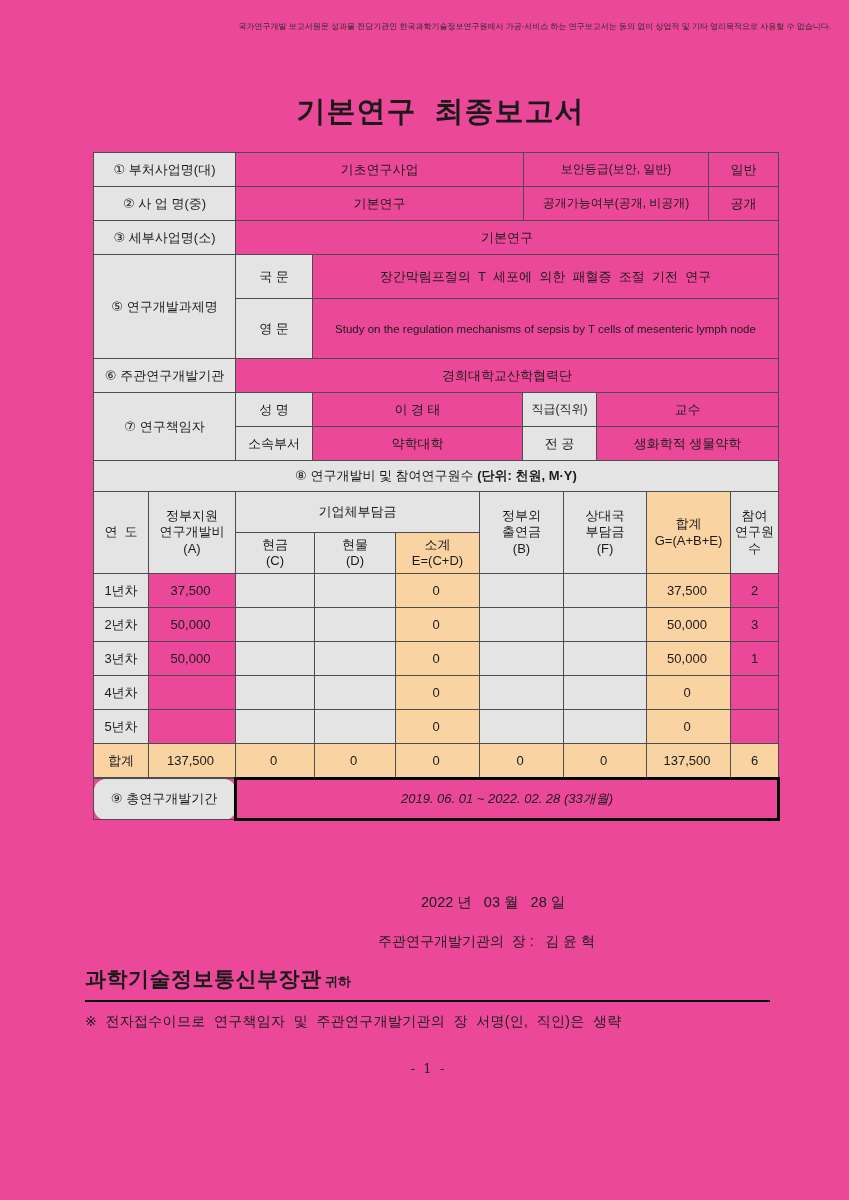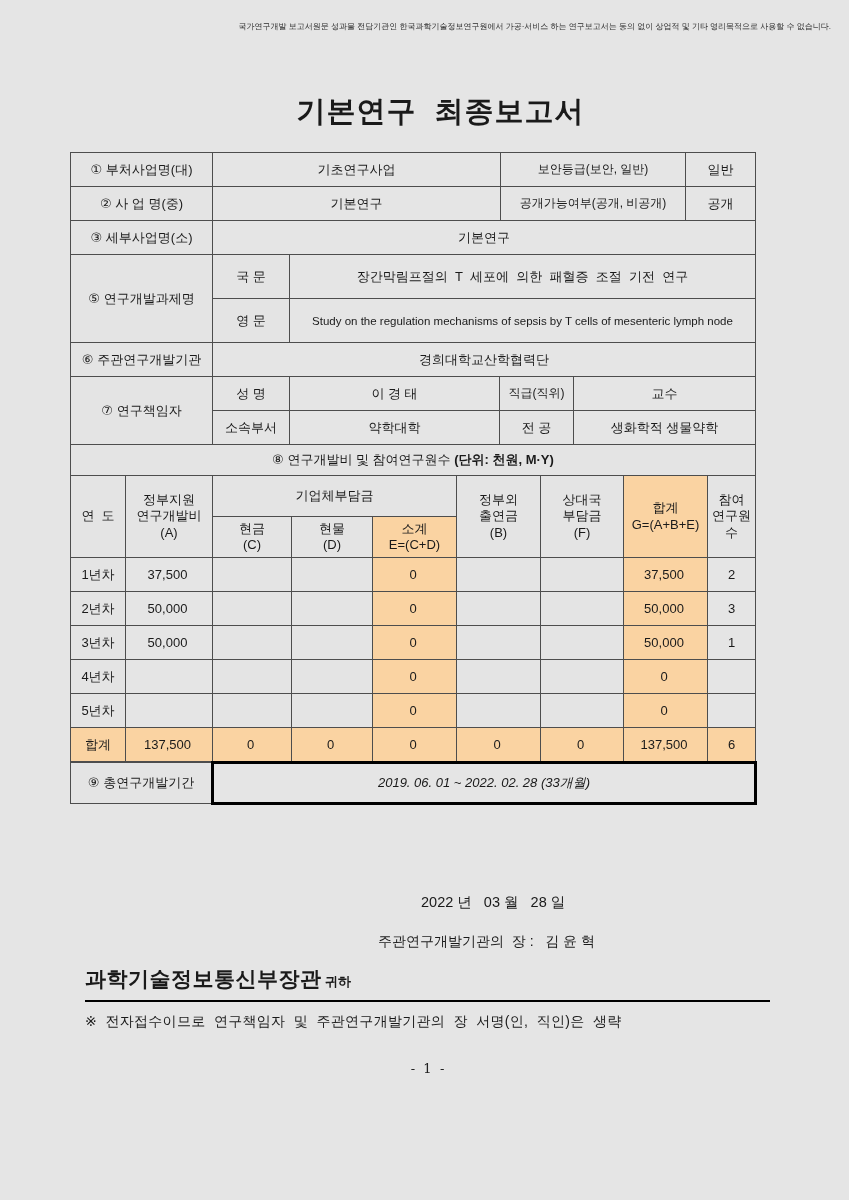--- a/index.html
+++ b/index.html
@@ -1,35 +1,35 @@
 <!DOCTYPE html>
 <html><head>
 <meta charset="utf-8">
 <style>
   html,body{margin:0;padding:0;background:#fff;}
   body{width:849px;height:1200px;overflow:hidden;
        font-family:"Liberation Sans","DejaVu Sans",sans-serif;color:#1a1a1a;}
-  .doc{position:relative;width:849px;height:1200px;background:#e5e5e5;}
+  .doc{position:relative;width:849px;height:1200px;background:#ec4899;}
   [data-bind]{white-space:pre-wrap;}
 
   .disclaimer{position:absolute;top:21px;left:0;width:831px;text-align:right;
               font-size:8px;color:#2b2b2b;letter-spacing:0px;}
   .title{position:absolute;top:92px;left:16px;width:849px;text-align:center;
          font-size:29px;font-weight:bold;letter-spacing:1px;margin:0;}
 
-  .content{position:absolute;top:153px;left:70px;width:685px;}
+  .content{position:absolute;top:153px;left:93px;width:685px;}
   table.t{border-collapse:collapse;table-layout:fixed;width:685px;margin-top:-1px;}
   table.t td{border:1px solid #4d4d4d;font-size:13px;padding:0 4px;overflow:hidden;
              text-align:center;vertical-align:middle;}
   td.lab{text-align:left;padding-left:8px;}
   .g{background:#e4e4e4;}
   .o{background:#fad3a2;}
   .r{text-align:center;padding-right:7px !important;}
   .sm{font-size:12px !important;padding:0 1px !important;}
-  .eng{font-size:11.5px !important;font-family:"Liberation Sans",sans-serif;padding:0 2px !important;}
+  .eng{font-size:11.5px !important;font-family:"Liberation Sans",sans-serif;padding:8px 2px !important;}
   .h34 td{height:33px;}
   .h43 td{height:43px;}
   .h30 td{height:30px;}
   .h40 td{height:40px;}
   .h33 td{height:33px;}
   .h38 td{height:38px;border-radius:12px;}
   .sect{font-size:13.5px;}
   .sect .unit{font-weight:bold;}
   .bh{font-size:12px;line-height:1.25;}
   .thick{border:3px solid #000 !important;font-style:italic;}

